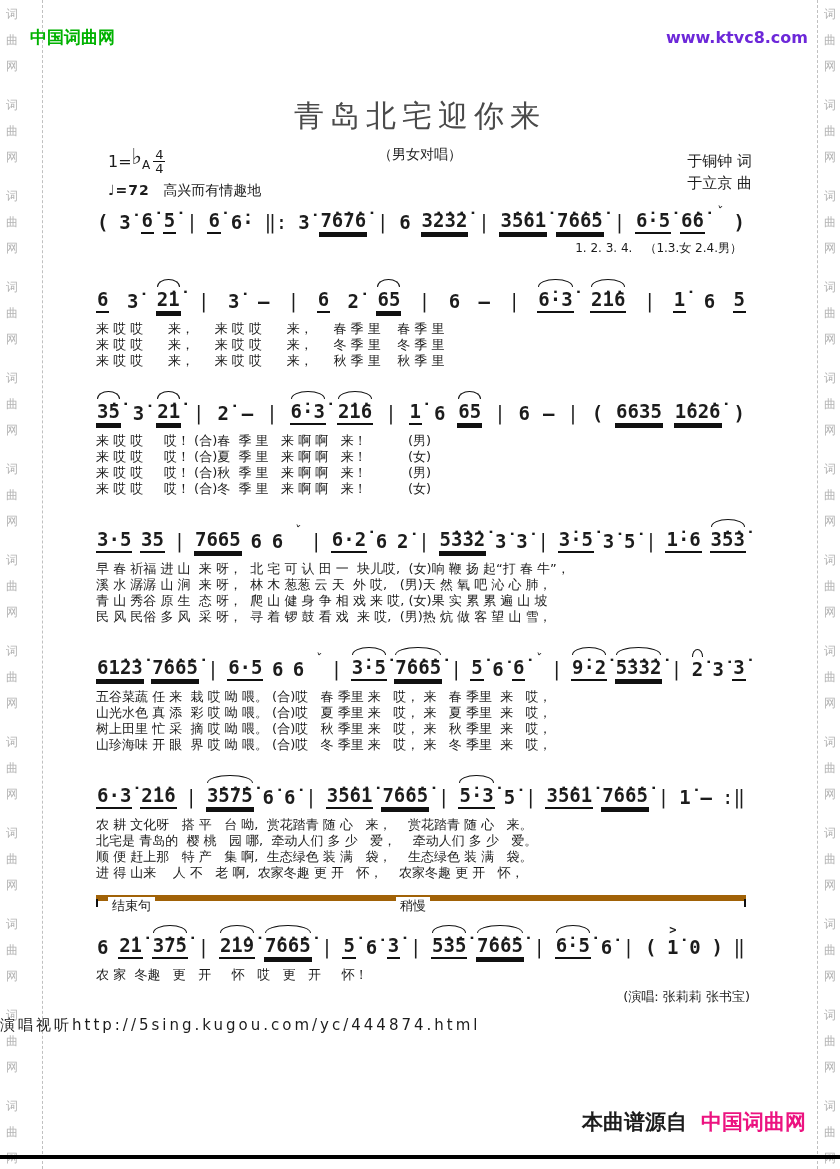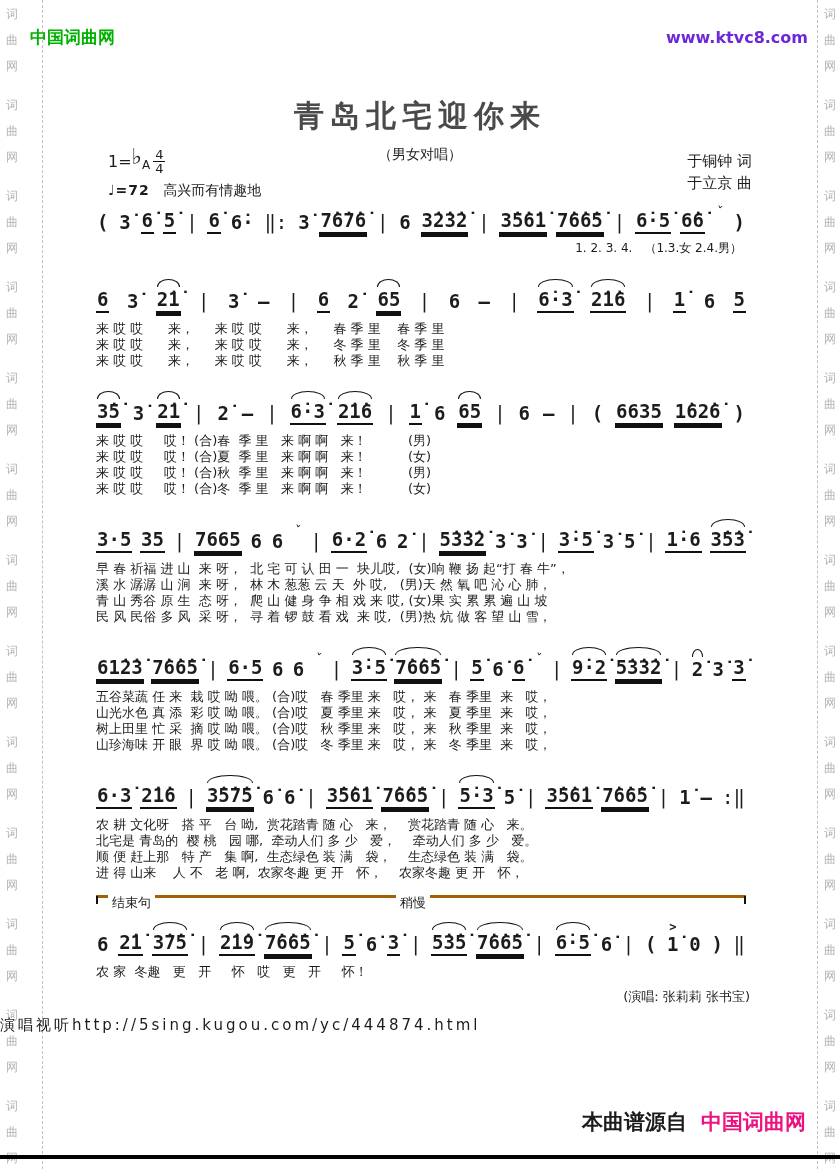--- a/index.html
+++ b/index.html
@@ -11,21 +11,21 @@
           justify-content:flex-start;gap:22px;padding-top:6px;}
   .wm-col .wm-grp{display:flex;flex-direction:column;gap:9px;align-items:center;}
   .wm-left{left:3px;}
   .wm-right{right:1px;}
   .wm-dash{position:absolute;top:0;bottom:0;width:0;border-left:1px dashed #c0c0c0;}
   .wm-dash.l{left:42px;} .wm-dash.r{right:22px;}
   
   .site-name{position:absolute;left:30px;top:26px;font-size:17px;font-weight:bold;color:#00b200;}
   .site-url{position:absolute;right:32px;top:28px;font-size:16px;font-weight:bold;color:#6d28d9;}
   .title{position:absolute;left:0;right:0;top:96px;text-align:center;font-size:30px;
-         letter-spacing:6px;color:#4a4a4a;font-weight:bold;}
+         letter-spacing:6px;color:#4a4a4a;font-weight:normal;}
   .subtitle{position:absolute;left:0;right:0;top:146px;text-align:center;font-size:14px;color:#222;}
   .credits{position:absolute;right:88px;top:150px;text-align:left;font-size:15px;line-height:22px;}
   .keysig{position:absolute;left:108px;top:148px;font-size:16px;display:flex;align-items:center;}
   .keysig .flat{font-size:22px;position:relative;top:-5px;}
   .keysig .keyletter{font-size:12px;position:relative;top:3px;}
   .frac{display:inline-flex;flex-direction:column;align-items:center;margin-left:3px;
         font-size:13px;line-height:13px;}
   .frac .num{border-bottom:1px solid #111;padding:0 2px;}
   .tempo{position:absolute;left:108px;top:182px;font-size:14px;}
   .tempo b{letter-spacing:1px;}
@@ -40,21 +40,21 @@
   .u2{border-bottom:2px solid #111;box-shadow:0 3px 0 #111;}
   .arc::before{content:"";position:absolute;left:1px;right:1px;top:-8px;height:7px;
        border:1px solid #111;border-bottom:none;border-radius:50% 50% 0 0/100% 100% 0 0;}
   .accent::after{content:">";position:absolute;top:-17px;left:50%;
        transform:translateX(-50%);font-size:12px;}
   .br{font-size:13px;transform:translateY(-10px) rotate(15deg);font-weight:normal;}
   .bar{font-weight:normal;}
   .lyrics{margin-top:8px;}
   .lyric-row{font-size:13px;line-height:16px;white-space:pre;}
   .sys-note{font-size:12px;text-align:right;margin-top:6px;padding-right:4px;white-space:pre;}
-  .bracket{position:relative;height:16px;border-top:3px solid #a16207;margin-top:4px;}
+  .bracket{position:relative;height:16px;border-top:6px solid #a16207;margin-top:4px;}
   .bracket::before,.bracket::after{content:"";position:absolute;top:-2px;width:2px;height:8px;background:#111;}
   .bracket::before{left:0;} .bracket::after{right:0;}
   .bracket .blabel{position:absolute;top:-4px;background:#fff;padding:0 4px;font-size:13px;}
   .blabel.b1{left:12px;} .blabel.b2{left:300px;}
   
   .performers{position:absolute;right:90px;top:988px;font-size:13px;}
   .listen-url{position:absolute;left:0;right:0;top:1016px;text-align:left;
       font-size:15px;letter-spacing:3px;}
   .footer-src{position:absolute;right:34px;top:1108px;font-size:21px;font-weight:bold;}
   .footer-src .pink{color:#ec1380;margin-left:14px;}

